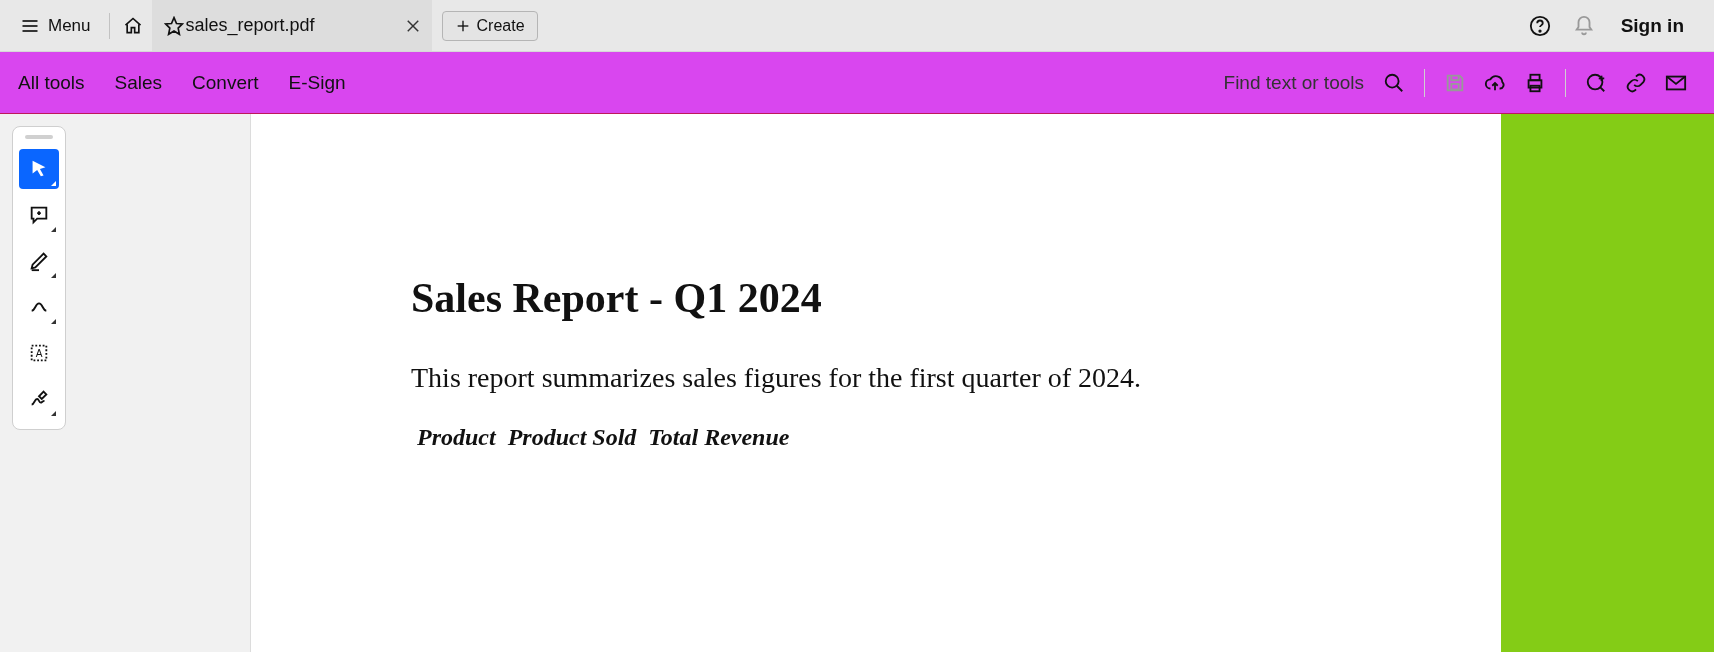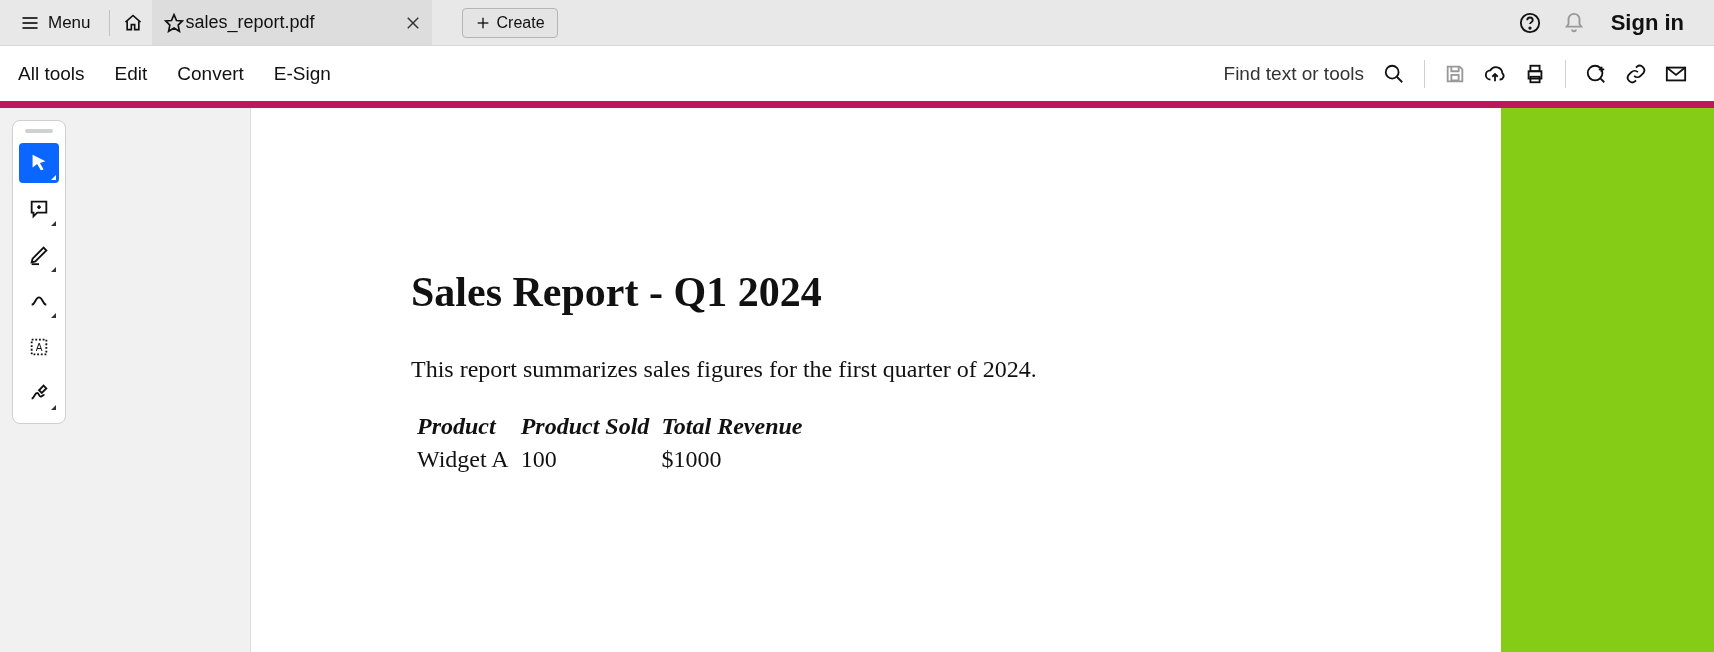--- a/index.html
+++ b/index.html
@@ -7,21 +7,21 @@
     font-family: -apple-system, BlinkMacSystemFont, "Segoe UI", Arial, sans-serif;
     background: #e8e8e8;
     width: 1714px;
     height: 652px;
     overflow: hidden;
     color: #111;
   }
 
   
   .topbar {
-    height: 46px;
+    height: 52px;
     background: #e8e8e8;
     display: flex;
     align-items: center;
     border-bottom: 1px solid #d7d7d7;
   }
   .menu-btn {
     display: flex;
     align-items: center;
     gap: 8px;
     padding: 0 14px 0 20px;
@@ -50,43 +50,43 @@
     height: 100%;
     padding: 0 10px 0 12px;
     gap: 2px;
     min-width: 280px;
     cursor: pointer;
   }
   .tab svg.star { width: 20px; height: 20px; flex-shrink:0; }
   .tab-title { font-size: 18px; flex: 1; }
   .tab-close { width: 18px; height: 18px; cursor: pointer; color:#333; flex-shrink:0;}
   .create-btn {
-    margin-left: 30px;
+    margin-left: 10px;
     border: 1px solid #b5b5b5;
     border-radius: 4px;
     background: #e4e4e4;
     display: flex;
     align-items: center;
     gap: 6px;
     padding: 4px 12px;
     font-size: 16px;
     cursor: pointer;
     height: 30px;
   }
   .top-spacer { flex: 1; }
   .right-icons { display:flex; align-items:center; gap: 10px; padding-right: 20px; height:100%;}
-  .signin { font-weight: 700; font-size: 22px; padding: 0 10px; cursor:pointer;text-align:center;}
+  .signin { font-weight: 700; font-size: 19px; padding: 0 10px; cursor:pointer;text-align:center;}
   .right-icon-btn { width:34px; display:flex; align-items:center; justify-content:center; height:100%; cursor:pointer;}
   .right-icon-btn svg { width:22px; height:22px; }
 
   
   .toolbar {
     height: 62px;
-    background: #ffffff;
-    border-bottom: 7px solid #be185d;
+    background: #d946ef;
+    border-bottom: 1px solid #be185d;
     display: flex;
     align-items: center;
     padding: 0 18px;
   }
   .menu-link {
     font-size: 19px;
     margin-right: 30px;
     cursor: pointer;
   }
   .toolbar-spacer { flex:1; }
@@ -161,21 +161,21 @@
     padding: 160px 0 0 160px;
   }
   .doc-title {
     font-family: "Times New Roman", Times, serif;
     font-weight: 700;
     font-size: 42px;
     margin-bottom: 40px;
   }
   .doc-para {
     font-family: "Times New Roman", Times, serif;
-    font-size: 24px;
+    font-size: 28px;
     margin-bottom: 30px;
   }
   table.doc-table {
     font-family: "Times New Roman", Times, serif;
     font-size: 24px;
     border-collapse: collapse;
   }
   table.doc-table th {
     font-weight:700;
     text-align:left;
@@ -236,21 +236,21 @@
           <path d="M6 8a6 6 0 0 1 12 0v5l2 3H4l2-3z"></path>
           <path d="M10 19a2 2 0 0 0 4 0"></path>
         </svg>
     </div>
     <div class="signin">Sign in</div>
   </div>
 </div>
 
 <div class="toolbar">
   <span class="menu-link">All tools</span>
-  <span class="menu-link">Edit</span>
+  <span class="menu-link">Sales</span>
   <span class="menu-link">Convert</span>
   <span class="menu-link">E-Sign</span>
   <div class="toolbar-spacer"></div>
   <span class="find-text">Find text or tools</span>
   <div class="toolbar-icon">
     <svg viewBox="0 0 24 24" fill="none" stroke="currentColor" stroke-width="2">
         <circle cx="10" cy="10" r="7"></circle>
         <line x1="15" y1="15" x2="21" y2="21"></line>
       </svg>
   </div>
@@ -353,22 +353,17 @@
       <p class="doc-para">This report summarizes sales figures for the first quarter of 2024.</p>
       <table class="doc-table">
         <thead>
           <tr>
             <th>Product</th>
             <th>Product Sold</th>
             <th>Total Revenue</th>
           </tr>
         </thead>
         <tbody>
-          <tr>
-            <td>Widget A</td>
-            <td>100</td>
-            <td>$1000</td>
-          </tr>
         </tbody>
       </table>
     </div>
   </div>
 </div>
 
 </body></html>

